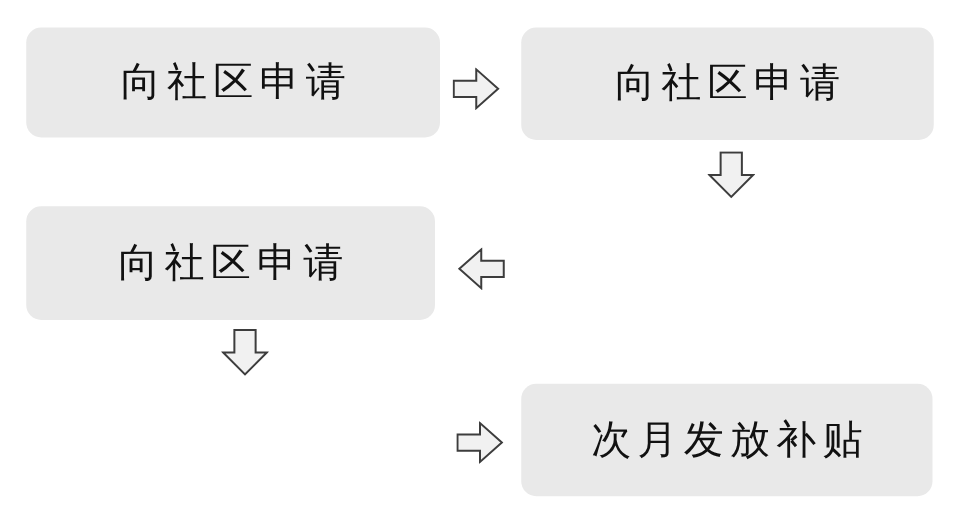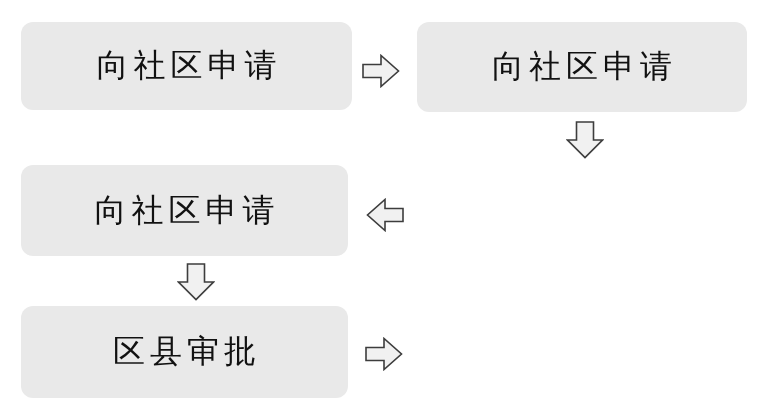--- a/index.html
+++ b/index.html
@@ -80,22 +80,22 @@
 
   <svg class="arrow a3" viewBox="0 0 38 34" xmlns="http://www.w3.org/2000/svg">
     <polygon points="37,10.5 19,10.5 19,1.5 1.5,17 19,32.5 19,23.5 37,23.5"></polygon>
   </svg>
 
 
   <svg class="arrow a4" viewBox="0 0 38 38" xmlns="http://www.w3.org/2000/svg">
     <polygon points="10.5,1 27.5,1 27.5,19 36.5,19 19,36.5 1.5,19 10.5,19"></polygon>
   </svg>
 
-  <div class="node n5">
-    <span>区县审批</span>
-  </div>
 
   <svg class="arrow a5" viewBox="0 0 38 34" xmlns="http://www.w3.org/2000/svg">
     <polygon points="1,10.5 19,10.5 19,1.5 36.5,17 19,32.5 19,23.5 1,23.5"></polygon>
   </svg>
 
+  <div class="node n6">
+    <span>次月发放补贴</span>
+  </div>
 
 </div>
 
 </body></html>

